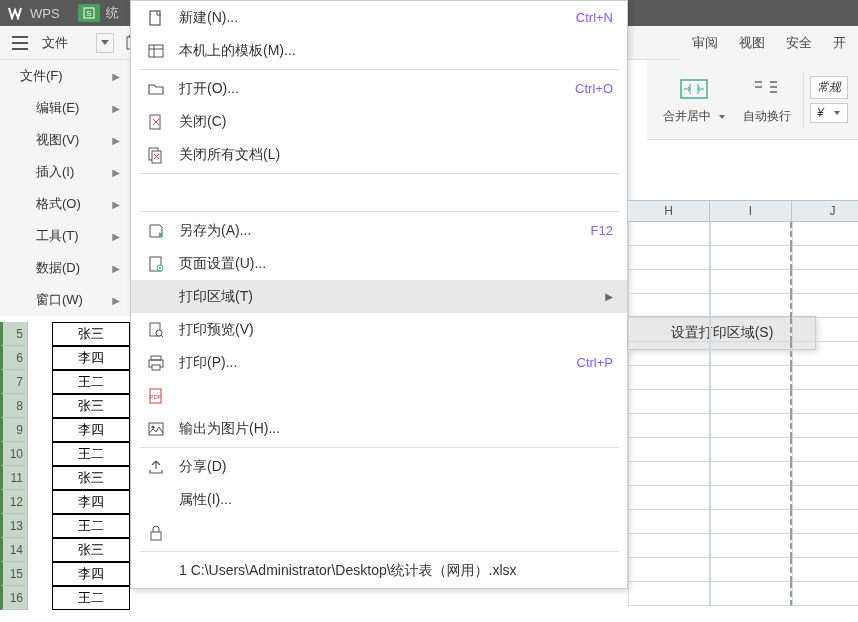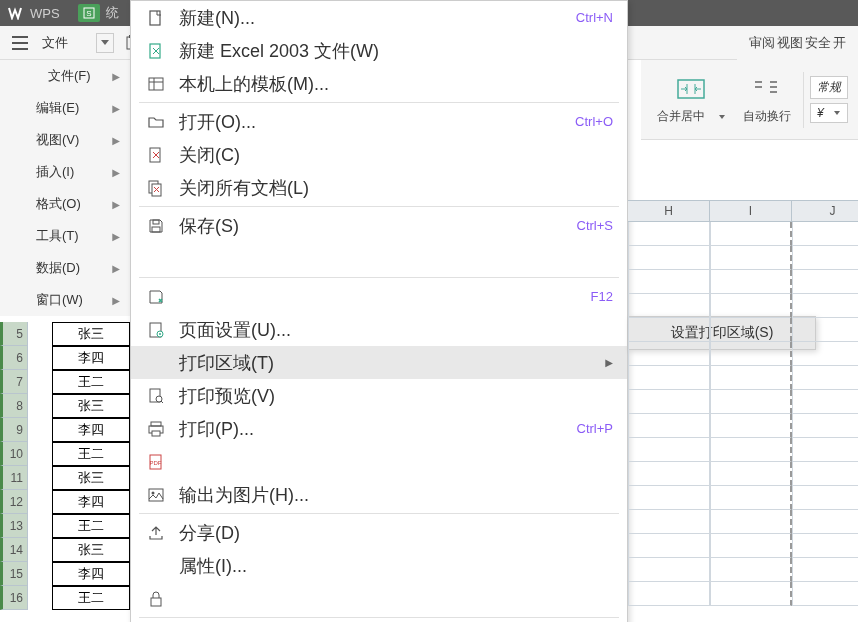--- a/index.html
+++ b/index.html
@@ -7,41 +7,41 @@
     
     .titlebar { height: 26px; background: #595959; display: flex; align-items: center; padding: 0 8px; color: #d0d0d0; }
     .wps-logo { color: #fff; font-weight: bold; font-size: 13px; letter-spacing: 1px; margin-right: 8px; }
     .tab-doc { width: 22px; height: 18px; background: #4aa05a; border-radius: 2px; display: flex; align-items: center; justify-content: center; margin-right: 6px; }
     
     .toolbar { height: 34px; background: #f5f5f5; border-bottom: 1px solid #ddd; display: flex; align-items: center; padding: 0 8px; }
     .tb-btn { width: 24px; height: 24px; display: flex; align-items: center; justify-content: center; margin-right: 4px; color: #555; }
     .file-btn { display: flex; align-items: center; padding: 2px 6px; margin-right: 20px; }
     .file-dd { border: 1px solid #ccc; width: 18px; height: 20px; display: flex; align-items: center; justify-content: center; margin-left: 2px; margin-right: 6px; }
     
-    .right-tabs { position: absolute; right: 0; top: 26px; height: 34px; display: flex; align-items: center; gap: 2px; padding: 8px 12px; background: #f5f5f5; }
+    .right-tabs { position: absolute; right: 0; top: 26px; height: 34px; display: flex; align-items: center; gap: 21px; padding: 8px 12px; background: #f5f5f5; }
     .rtab { font-size: 13px; color: #444; }
     
     .ribbon-right { position: absolute; right: 0; top: 60px; height: 80px; display: flex; align-items: center; padding: 0 10px; gap: 6px; background: #f5f5f5; border-bottom: 1px solid #ddd; }
     .rbtn-block { display: flex; flex-direction: column; align-items: center; gap: 4px; padding: 4px 6px; font-size: 12px; color: #444; }
     .rbtn-icon-wrap { width: 30px; height: 30px; display: flex; align-items: center; justify-content: center; }
     .vdiv { width: 1px; height: 56px; background: #ddd; }
     .fmt-group { display: flex; flex-direction: column; gap: 4px; }
     .fmt-select { border: 1px solid #ccc; padding: 2px 6px; font-size: 12px; display: flex; align-items: center; gap: 10px; background: #fff; min-width: 38px; font-style: italic; }
     .fmt-row { display: flex; gap: 4px; }
     
     .left-menu { position: absolute; left: 0; top: 60px; width: 130px; background: #f5f5f5; }
     .lm-item { height: 32px; display: flex; align-items: center; justify-content: space-between; padding: 0 10px 0 36px; color: #333; font-size: 13px; cursor: pointer; }
-    .lm-item.first { padding-left: 48px; }
+    .lm-item.first { padding-left: 20px; }
     .lm-arrow { font-size: 10px; color: #888; }
     
     .dropdown { position: absolute; left: 130px; top: 0; width: 498px; background: #fff; border: 1px solid #ccc; box-shadow: 2px 2px 6px rgba(0,0,0,0.15); }
     .dd-item { height: 33px; display: flex; align-items: center; padding: 0 14px; cursor: pointer; }
     .dd-item.hover { background: #e8e8e8; }
     .dd-icon { width: 22px; height: 22px; margin-right: 12px; display: flex; align-items: center; justify-content: center; flex-shrink: 0; }
-    .dd-label { flex: 1; font-size: 18px; color: #333; }
+    .dd-label { flex: 1; font-size: 14px; color: #333; }
     .dd-shortcut { font-size: 13px; color: #8b5cf6; margin-left: auto; }
     .dd-arrow { font-size: 10px; color: #666; margin-left: 8px; }
     .dd-sep { height: 1px; background: #e0e0e0; margin: 2px 8px; }
     .dd-recent { padding: 8px 14px 8px 48px; font-size: 14px; color: #333; }
     
     .submenu { position: absolute; left: 628px; top: 316px; width: 188px; background: #c4b5fd; border: 1px solid #ccc; box-shadow: 2px 2px 6px rgba(0,0,0,0.15); }
     .sm-item { height: 32px; display: flex; align-items: center; justify-content: center; font-size: 14px; color: #333; cursor: pointer; }
     .sm-item.hover { background: #e8e8e8; }
     
     .grid-area { position: absolute; left: 0; top: 322px; width: 130px; }
@@ -109,21 +109,21 @@
 <div class="ribbon-right">
   <div class="rbtn-block">
     <div class="rbtn-icon-wrap">
       <svg width="28" height="20" viewBox="0 0 28 20">
           <rect x="1" y="1" width="26" height="18" fill="none" stroke="#4a9" stroke-width="1.5"></rect>
           <path d="M10 5v10M18 5v10" stroke="#4a9"></path>
           <path d="M4 10h6M18 10h6" stroke="#4a9"></path>
           <path d="M8 8l2 2-2 2M20 8l-2 2 2 2" stroke="#4a9" fill="none"></path>
         </svg>
     </div>
-    <span style="display:flex;align-items:center;gap:14px">
+    <span style="display:flex;align-items:center;gap:8px">
         <span>合并居中</span>
         <svg width="6" height="4" viewBox="0 0 6 4">
           <path d="M0 0L3 4L6 0Z" fill="#666"></path>
         </svg>
       </span>
   </div>
   <div class="rbtn-block">
     <div class="rbtn-icon-wrap">
       <svg width="26" height="20" viewBox="0 0 26 20">
           <rect x="1" y="2" width="7" height="2" fill="#888"></rect>
@@ -193,29 +193,20 @@
           <rect x="3" y="2" width="10" height="14" fill="none" stroke="#555" stroke-width="1.2"></rect>
           <path d="M10 2v4h4" fill="none" stroke="#555"></path>
         </svg>
       </span>
       <span class="dd-label">新建(N)...</span>
       <span class="dd-shortcut">Ctrl+N</span>
     </div>
     <div class="dd-item">
       <span class="dd-icon">
         <svg width="18" height="18" viewBox="0 0 18 18">
-          <rect x="3" y="2" width="10" height="14" fill="none" stroke="#3a8" stroke-width="1.2"></rect>
-          <path d="M6 6l6 6M12 6l-6 6" stroke="#3a8"></path>
-        </svg>
-      </span>
-      <span class="dd-label">新建 Excel 2003 文件(W)</span>
-    </div>
-    <div class="dd-item">
-      <span class="dd-icon">
-        <svg width="18" height="18" viewBox="0 0 18 18">
           <rect x="2" y="3" width="14" height="12" fill="none" stroke="#555"></rect>
           <path d="M2 7h14M7 3v12" stroke="#555"></path>
         </svg>
       </span>
       <span class="dd-label">本机上的模板(M)...</span>
     </div>
     <div class="dd-sep"></div>
     <div class="dd-item">
       <span class="dd-icon">
         <svg width="18" height="18" viewBox="0 0 18 18">
@@ -239,41 +230,31 @@
         <svg width="18" height="18" viewBox="0 0 18 18">
           <rect x="2" y="2" width="9" height="12" fill="none" stroke="#555"></rect>
           <rect x="5" y="5" width="9" height="12" fill="#fff" stroke="#555"></rect>
           <path d="M7 8l5 5M12 8l-5 5" stroke="#c44"></path>
         </svg>
       </span>
       <span class="dd-label">关闭所有文档(L)</span>
     </div>
     <div class="dd-sep"></div>
     <div class="dd-item">
-      <span class="dd-icon">
-        <svg width="18" height="18" viewBox="0 0 18 18">
-          <path d="M3 3h10l2 2v10H3V3z" fill="none" stroke="#555"></path>
-          <rect x="6" y="3" width="6" height="4" fill="none" stroke="#555"></rect>
-          <rect x="5" y="10" width="8" height="5" fill="none" stroke="#555"></rect>
-        </svg>
-      </span>
-      <span class="dd-label">保存(S)</span>
-      <span class="dd-shortcut">Ctrl+S</span>
-    </div>
-    <div class="dd-item">
       <span class="dd-icon"></span>
     </div>
     <div class="dd-sep"></div>
     <div class="dd-item">
       <span class="dd-icon">
         <svg width="18" height="18" viewBox="0 0 18 18">
           <path d="M3 3h10l2 2v10H3V3z" fill="none" stroke="#555"></path>
           <path d="M12 11l3 3M15 11l-3 3" stroke="#3a8" stroke-width="1.5"></path>
         </svg>
       </span>
+      <span class="dd-label">另存为(A)...</span>
       <span class="dd-shortcut">F12</span>
     </div>
     <div class="dd-item">
       <span class="dd-icon">
         <svg width="18" height="18" viewBox="0 0 18 18">
           <rect x="3" y="2" width="11" height="14" fill="none" stroke="#555"></rect>
           <circle cx="13" cy="13" r="3" fill="#fff" stroke="#3a8"></circle>
           <circle cx="13" cy="13" r="1" fill="#3a8"></circle>
         </svg>
       </span>

